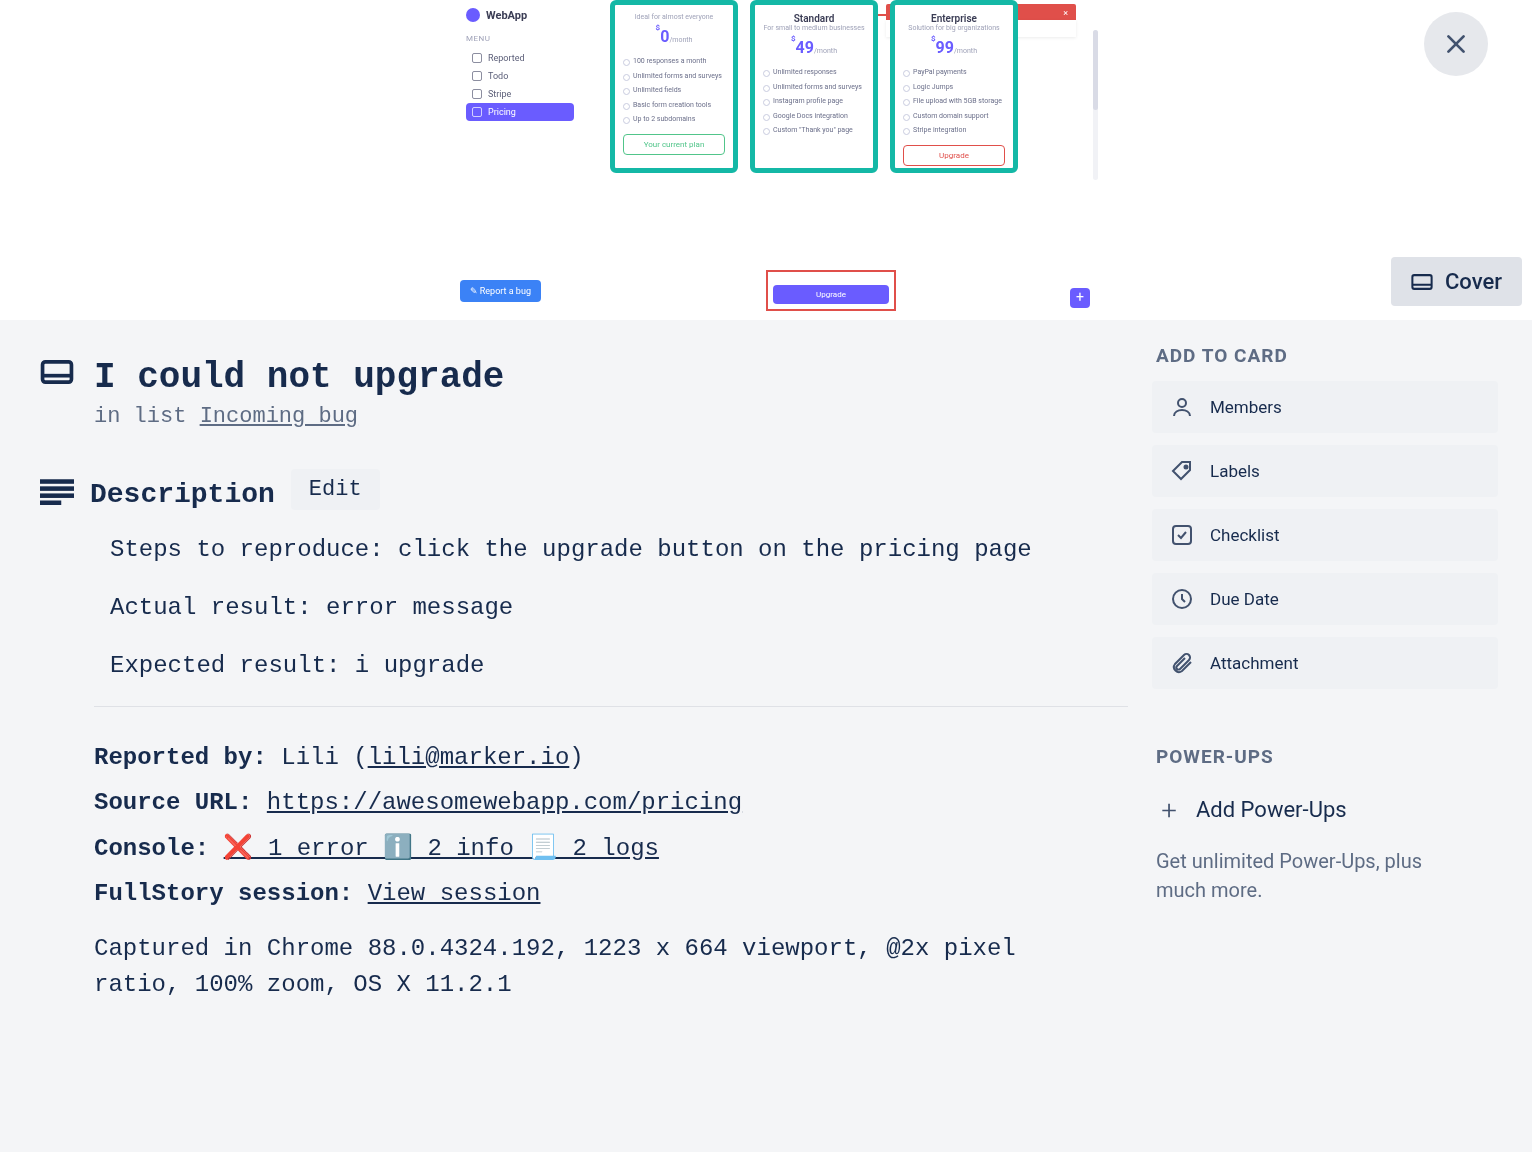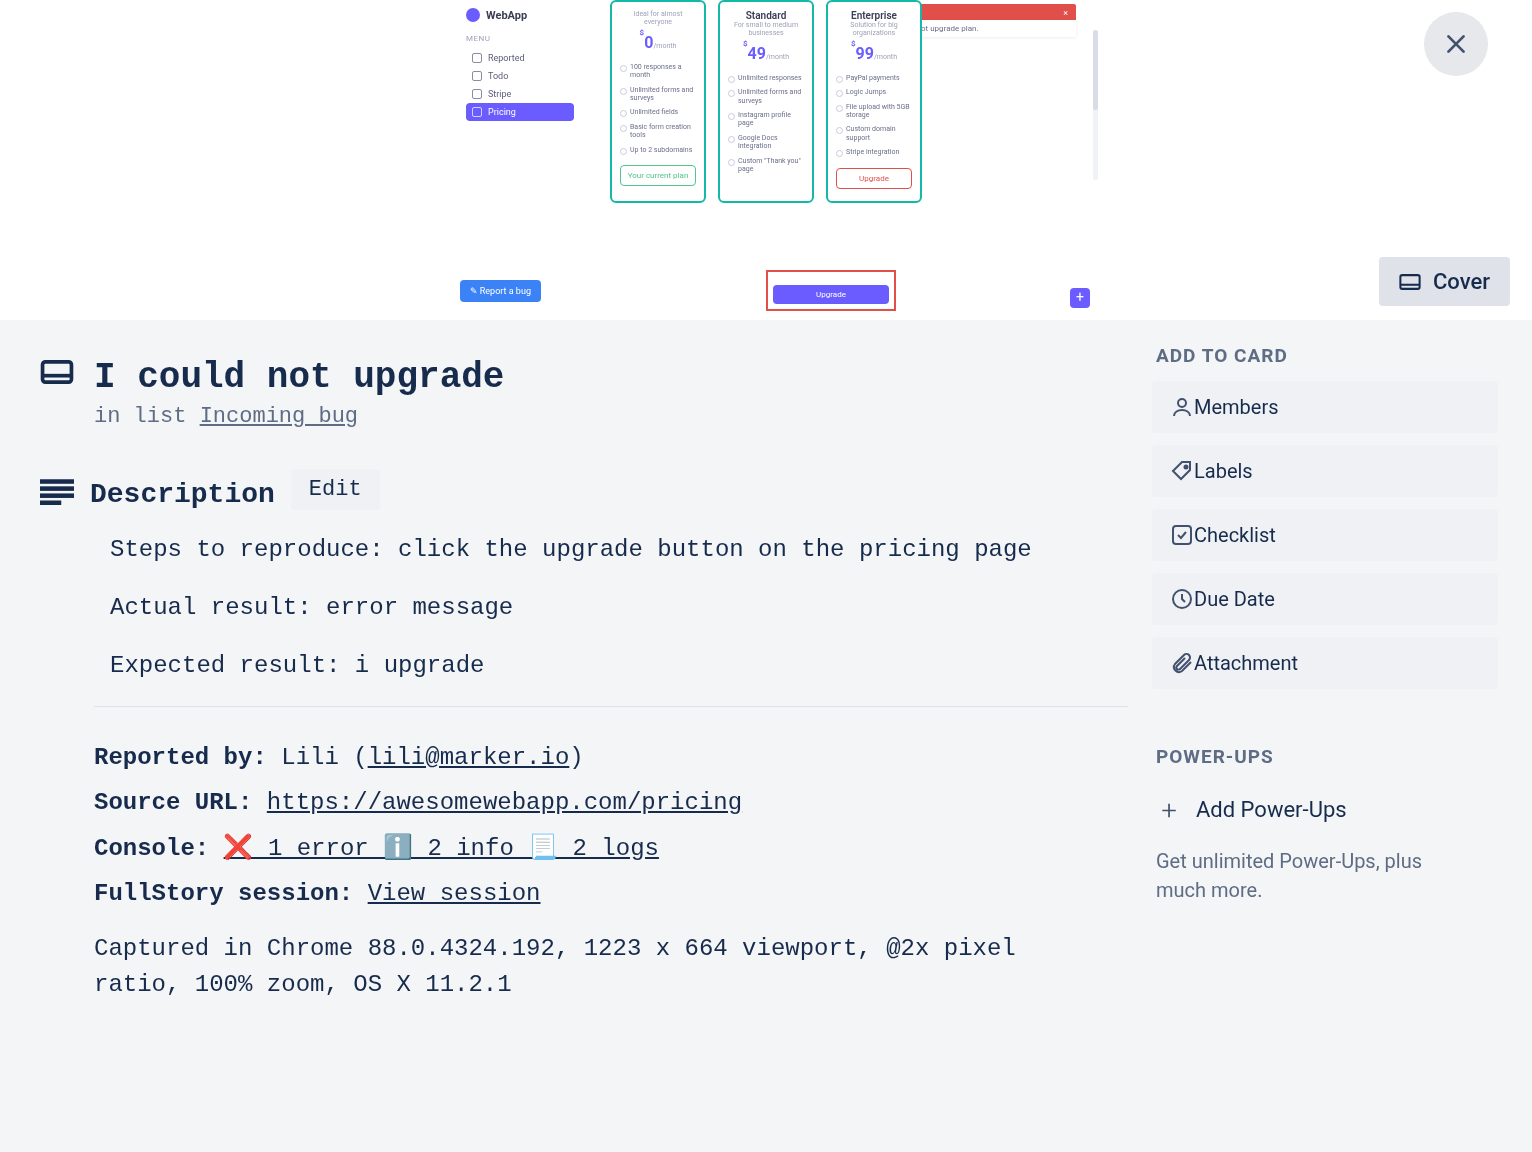--- a/index.html
+++ b/index.html
@@ -64,21 +64,21 @@
     position:absolute; left:270px; top:10px; width:170px; height:10px;
   }
   .cover-arrow::before{
     content:""; position:absolute; left:0; right:8px; top:4px; height:2px; background:#e04f4a;
   }
   .cover-arrow::after{
     content:""; position:absolute; right:0; top:0;
     border-left:8px solid #e04f4a; border-top:5px solid transparent; border-bottom:5px solid transparent;
   }
   .cover-plans { position:absolute; left:10px; top:0; display:flex; gap:12px; }
-  .cover-plan { width:96px; border:2px solid #14b8a6; border-radius:6px; padding:8px 8px 12px; background:#fff; position:relative; }
+  .cover-plan { width:128px; border:5px solid #14b8a6; border-radius:6px; padding:8px 8px 2px; background:#fff; position:relative; }
   .cover-plan.basic{ margin-top:0; }
   .cover-plan-title{ text-align:center; font-weight:600; color:#3b3d55; font-size:10px;}
   .cover-plan-sub{ text-align:center; font-size:7px; color:#9fa2b8; margin-bottom:6px; line-height:1.2;}
   .cover-plan-price{ text-align:center; font-size:16px; font-weight:700; color:#6a5cff; margin:4px 0 8px;}
   .cover-plan-price sup{font-size:8px; top:-6px; position:relative;}
   .cover-plan-price .per{font-size:7px; color:#9fa2b8; font-weight:400;}
   .cover-feat{ font-size:7px; color:#6b6f8a; padding:3px 0 3px 10px; position:relative; line-height:1.2;}
   .cover-feat::before{content:""; position:absolute; left:0; top:5px; width:5px; height:5px; border:1px solid #c9ccdf; border-radius:50%;}
   .cover-plan-cta{ margin-top:8px; text-align:center; font-size:8px; padding:5px 0; border-radius:4px;}
   .cover-plan-cta.current{ border:1px solid #51c58a; color:#51c58a;}
@@ -92,21 +92,21 @@
 
   .close-btn {
     position: absolute; right: 44px; top: 12px;
     width: 64px; height: 64px; border-radius: 50%;
     background: #e6e8ec; display:flex; align-items:center; justify-content:center;
     cursor:pointer;
   }
   .close-btn svg{stroke:#42526e;}
 
   .cover-btn {
-    position:absolute; right:22px; bottom:14px;
+    position:absolute; right:10px; bottom:14px;
     background:#dfe2e8; color:#172b4d;
     border-radius:4px; padding:12px 20px;
     font-size:22px; font-weight:500;
     display:flex; align-items:center; gap:12px;
     cursor:pointer;
   }
   .cover-btn svg{width:22px; height:18px;}
 
   
   .card-body{
@@ -134,22 +134,22 @@
 
   .meta-block{ margin-left:60px; font-size:24px; color:#172b4d; line-height:1.9;}
   .meta-block b{font-weight:700;}
   .meta-block a{ color:#172b4d; text-decoration:underline; cursor:pointer;}
   .meta-capture{ margin-left:60px; font-size:24px; color:#172b4d; line-height:1.5; margin-top:14px; max-width:980px;}
 
   
   .side-heading{ font-size:19px; font-weight:700; letter-spacing:1px; color:#5e6c84; margin: 0 0 14px 4px;}
   .side-btn{
     background:#eff1f4; border-radius:4px;
-    display:flex; align-items:flex-end; 
-    padding:14px 18px; font-size:20px; color:#172b4d;
+    display:flex; align-items:center; gap:16px;
+    padding:14px 18px; font-size:17px; color:#172b4d;
     margin-bottom:12px; cursor:pointer;
   }
   .side-btn svg{width:24px; height:24px; color:#42526e;}
   .side-plain-btn{
     display:flex; align-items:center; gap:16px;
     padding:10px 4px; font-size:22px; color:#172b4d;
     cursor:pointer; margin-bottom:10px;
   }
   .side-plain-btn .plus{font-size:26px; color:#42526e; width:24px; text-align:center;}
   .side-note{ font-size:20px; color:#5e6c84; line-height:1.45; margin-left:4px; max-width:300px;}

